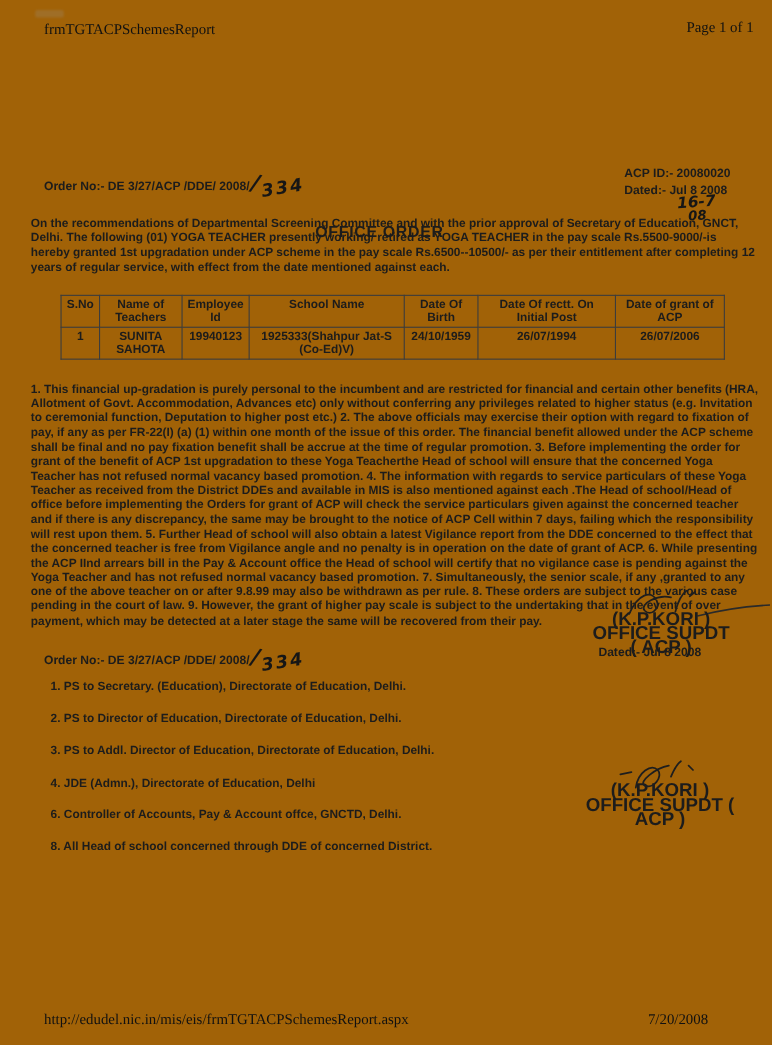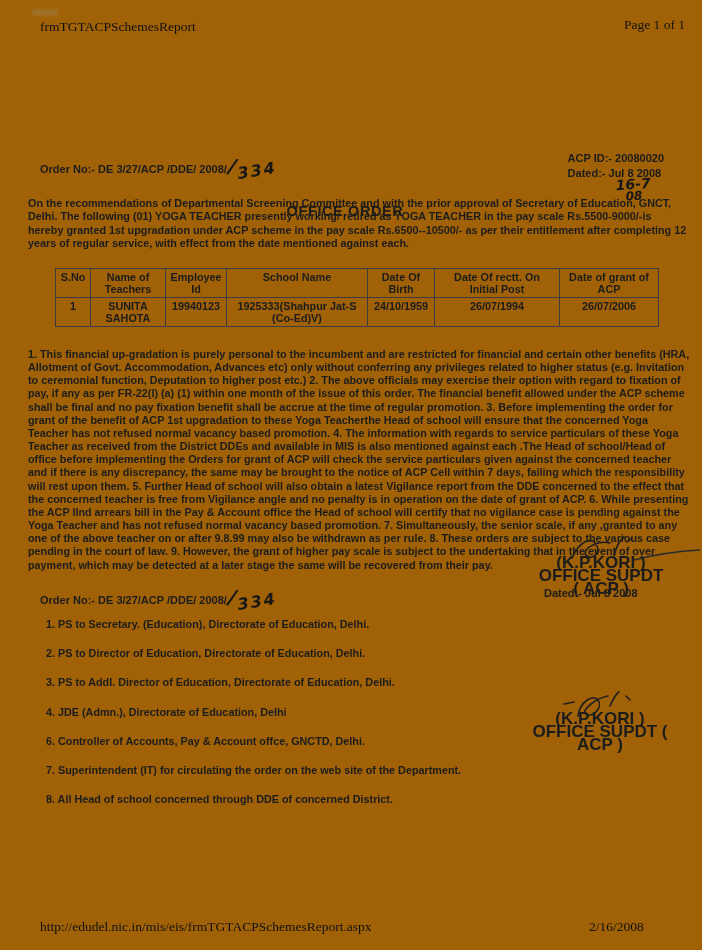--- a/index.html
+++ b/index.html
@@ -133,28 +133,27 @@
   <div class="sig1-dated">Dated:- Jul 8 2008</div>
 
   <div class="order-line2"><span>Order No:- DE 3/27/ACP /DDE/ 2008/</span><span class="handwritten hw-slash">/</span><span class="handwritten hw-no">334</span>
   </div>
   <div class="distribution">
     <div class="dist-item">1. PS to Secretary. (Education), Directorate of Education, Delhi.</div>
     <div class="dist-item">2. PS to Director of Education, Directorate of Education, Delhi.</div>
     <div class="dist-item">3. PS to Addl. Director of Education, Directorate of Education, Delhi.</div>
     <div class="dist-item">4. JDE (Admn.), Directorate of Education, Delhi</div>
     <div class="dist-item">6. Controller of Accounts, Pay &amp; Account offce, GNCTD, Delhi.</div>
-    <div class="dist-item">7. Superintendent (IT) for circulating the order on the web site of the Department.</div>
     <div class="dist-item">8. All Head of school concerned through DDE of concerned District.</div>
   </div>
 
   <div class="sig sig2">
     <svg class="scribble" width="80" height="34" viewBox="0 0 80 34">
       <path d="M6 14 L 16 12 M 20 26 C 22 12, 34 4, 40 10 C 45 16, 36 28, 28 24 C 22 21, 38 8, 50 6 M 52 16 C 55 9, 58 4, 61 2 M 68 6 L 72 10" stroke="#1e1e1e" stroke-width="1.6" fill="none" stroke-linecap="round"></path>
     </svg>
     <div>(K.P.KORI )</div>
     <div>OFFICE SUPDT ( ACP )</div>
   </div>
 
   <div class="print-hf foot-url">http://edudel.nic.in/mis/eis/frmTGTACPSchemesReport.aspx</div>
-  <div class="print-hf foot-date">2/16/2008</div>
+  <div class="print-hf foot-date">7/20/2008</div>
 
 </div>
 
 </body></html>

